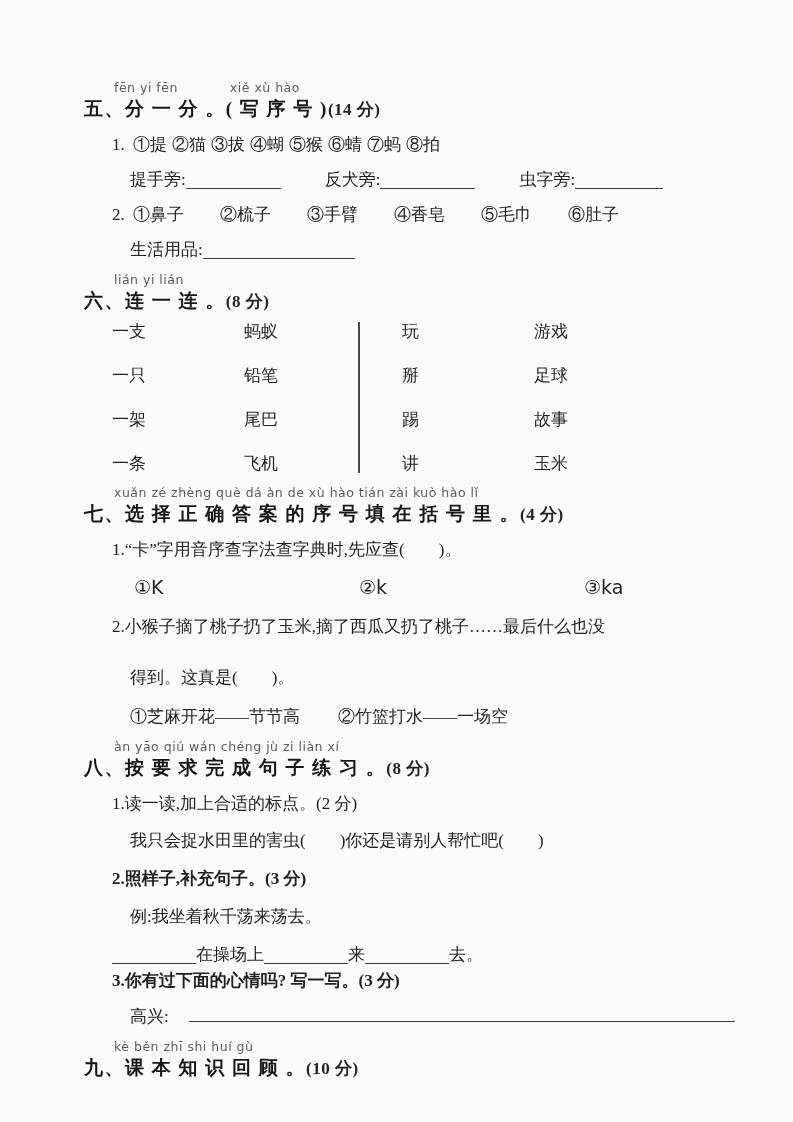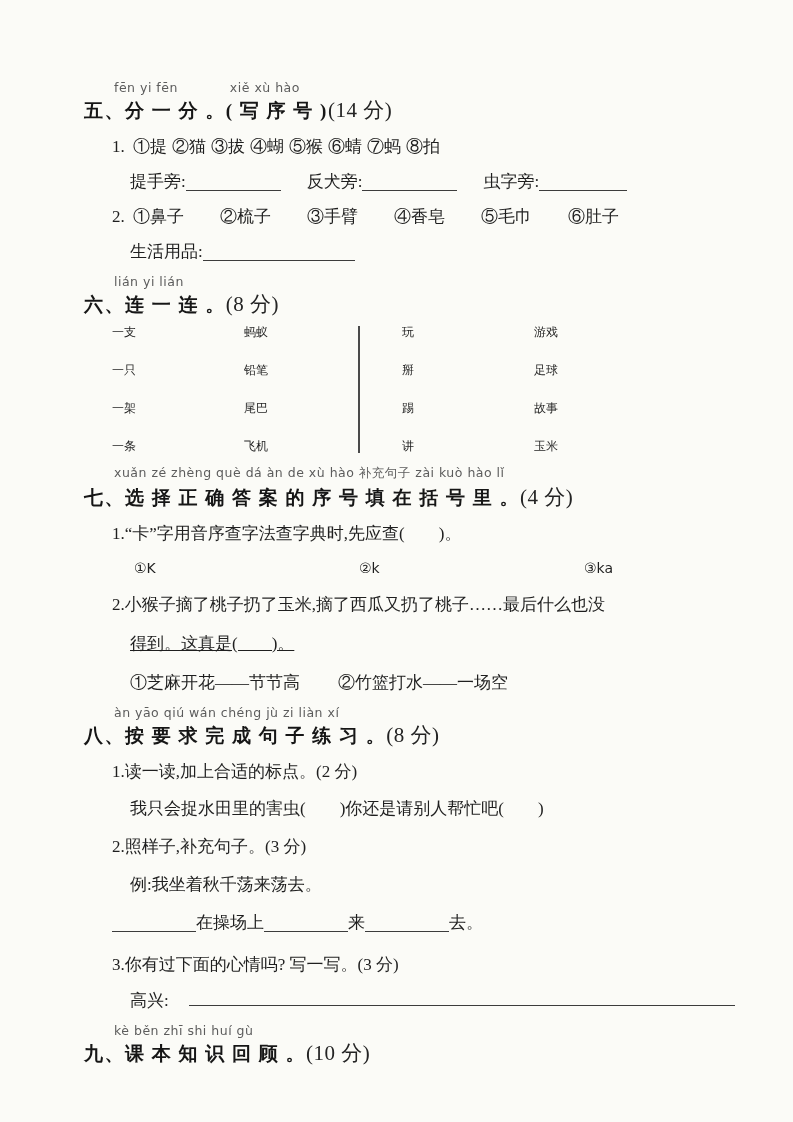--- a/index.html
+++ b/index.html
@@ -19,50 +19,50 @@
     font-family:"DejaVu Sans","Liberation Sans",sans-serif;
     font-size:12.5px;color:#5c5c5c;
     margin-left:30px;margin-bottom:1px;letter-spacing:.5px;
     white-space:nowrap;
   }
   .pin-gap{margin-left:52px;}
   .sec-title{
     margin:0 0 6px 0;font-size:19px;font-weight:bold;color:#161616;
     letter-spacing:1.5px;white-space:nowrap;
   }
-  .sec-title .score{font-weight:normal;font-size:21px;letter-spacing:.5px;color:#242424;}
+  .sec-title .score{font-weight:bold;font-size:17px;letter-spacing:.5px;color:#242424;}
   .sec{margin-bottom:10px;}
   .line{font-size:17px;line-height:1.35;margin:12px 0 0 28px;white-space:nowrap;}
   .line.sub{margin-left:46px;}
   .qnum{margin-right:4px;}
   .items-row{display:inline-flex;gap:5px;}
   .items-row.wide{gap:36px;text-align:right;}
   .blank{
     display:inline-block;height:14px;
     border-bottom:1.5px solid #3c3c3c;
     vertical-align:-4px;
   }
   .w85{width:88px;} .w95{width:95px;} .w150{width:152px;}
   .w90{width:84px;} .w115{width:118px;}
   .flexline{display:flex;align-items:baseline;gap:14px;}
   .flexline .grow{flex:1;margin-left:6px;margin-right:8px;}
-  .labelrow{display:flex;gap:26px;}
+  .labelrow{display:flex;gap:44px;}
   .labelrow .grp{white-space:nowrap;}
   .labelrow.wider{gap:42px;}
   
   .match-wrap{position:relative;margin:4px 0 2px 28px;}
   .match-grid{
     display:grid;
     grid-template-columns:132px 112px 178px auto;
-    row-gap:21px;font-size:12px;
+    row-gap:21px;font-size:17px;
   }
   .match-grid .c3{padding-left:46px;}
   .vline{position:absolute;left:246px;top:2px;bottom:2px;width:1.5px;background:#4a4a4a;}
   
-  .opt-grid{display:grid;grid-template-columns:225px 225px auto;margin:14px 0 14px 50px;font-size:14px;
+  .opt-grid{display:grid;grid-template-columns:225px 225px auto;margin:14px 0 14px 50px;font-size:19px;
     font-family:"DejaVu Sans","Liberation Sans",sans-serif;}
   .opt-inline{display:inline-flex;gap:38px;}
 </style>
 </head>
 <body>
 
 <div class="page">
 
   <section class="sec">
     <div class="pinyin-row">
@@ -133,54 +133,54 @@
         <span>一条</span>
         <span>飞机</span>
         <span class="c3">讲</span>
         <span>玉米</span>
       </div>
     </div>
   </section>
 
   <section class="sec">
     <div class="pinyin-row">
-      <span>xuǎn  zé  zhèng què  dá  àn  de  xù  hào 补充句子 zài kuò hào  lǐ</span>
+      <span>xuǎn  zé  zhèng què  dá  àn  de  xù  hào tián zài kuò hào  lǐ</span>
     </div>
     <h2 class="sec-title">
       <span>七、选 择 正 确 答 案 的 序 号 填 在 括 号 里 。</span><span class="score">(4 分)</span>
     </h2>
     <div class="line">1.“卡”字用音序查字法查字典时,先应查(　　)。</div>
     <div class="opt-grid">
       <span>①K</span>
       <span>②k</span>
       <span>③ka</span>
     </div>
     <div class="line" style="margin-top:18px;">2.小猴子摘了桃子扔了玉米,摘了西瓜又扔了桃子……最后什么也没</div>
-    <div class="line sub" style="margin-top:16px;text-decoration:underline;">得到。这真是(　　)。</div>
+    <div class="line sub" style="margin-top:28px;">得到。这真是(　　)。</div>
     <div class="line sub opt-inline" style="margin-top:16px;font-family:inherit;">
       <span>①芝麻开花——节节高</span>
       <span>②竹篮打水——一场空</span>
     </div>
   </section>
 
   <section class="sec">
     <div class="pinyin-row">
       <span>àn  yāo  qiú  wán chéng  jù   zi   liàn  xí</span>
     </div>
     <h2 class="sec-title">
       <span>八、按 要 求 完  成  句 子 练 习 。</span><span class="score">(8 分)</span>
     </h2>
     <div class="line">1.读一读,加上合适的标点。(2 分)</div>
     <div class="line sub" style="margin-top:15px;">我只会捉水田里的害虫(　　)你还是请别人帮忙吧(　　)</div>
-    <div class="line" style="margin-top:15px;">2.照样子,补充句子。(3 分)</div>
+    <div class="line" style="margin-top:15px;font-weight:bold;">2.照样子,补充句子。(3 分)</div>
     <div class="line sub" style="margin-top:15px;">例:我坐着秋千荡来荡去。</div>
     <div class="line" style="margin-top:15px;">
       <span class="blank w90"></span><span>在操场上</span><span class="blank w90"></span><span>来</span><span class="blank w90"></span><span>去。</span>
     </div>
-    <div class="line" style="margin-top:19px;">3.你有过下面的心情吗? 写一写。(3 分)</div>
+    <div class="line" style="margin-top:3px;font-weight:bold;">3.你有过下面的心情吗? 写一写。(3 分)</div>
     <div class="line sub flexline" style="margin-top:13px;white-space:normal;">
       <span>高兴:</span>
         <span class="blank grow"></span>
     </div>
   </section>
 
   <section class="sec">
     <div class="pinyin-row">
       <span>kè  běn  zhī  shi  huí  gù</span>
     </div>

